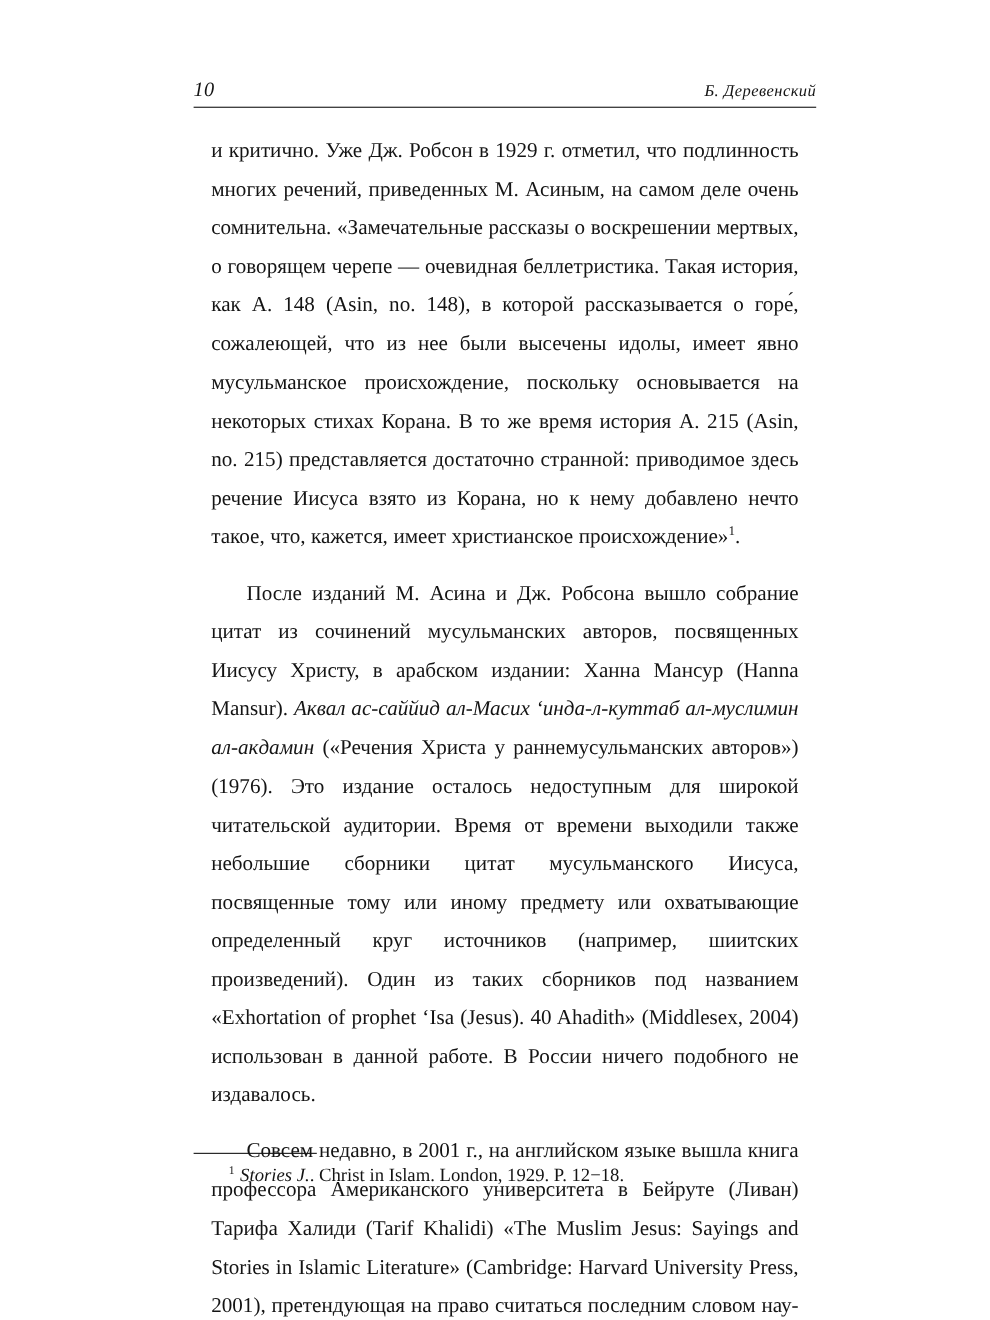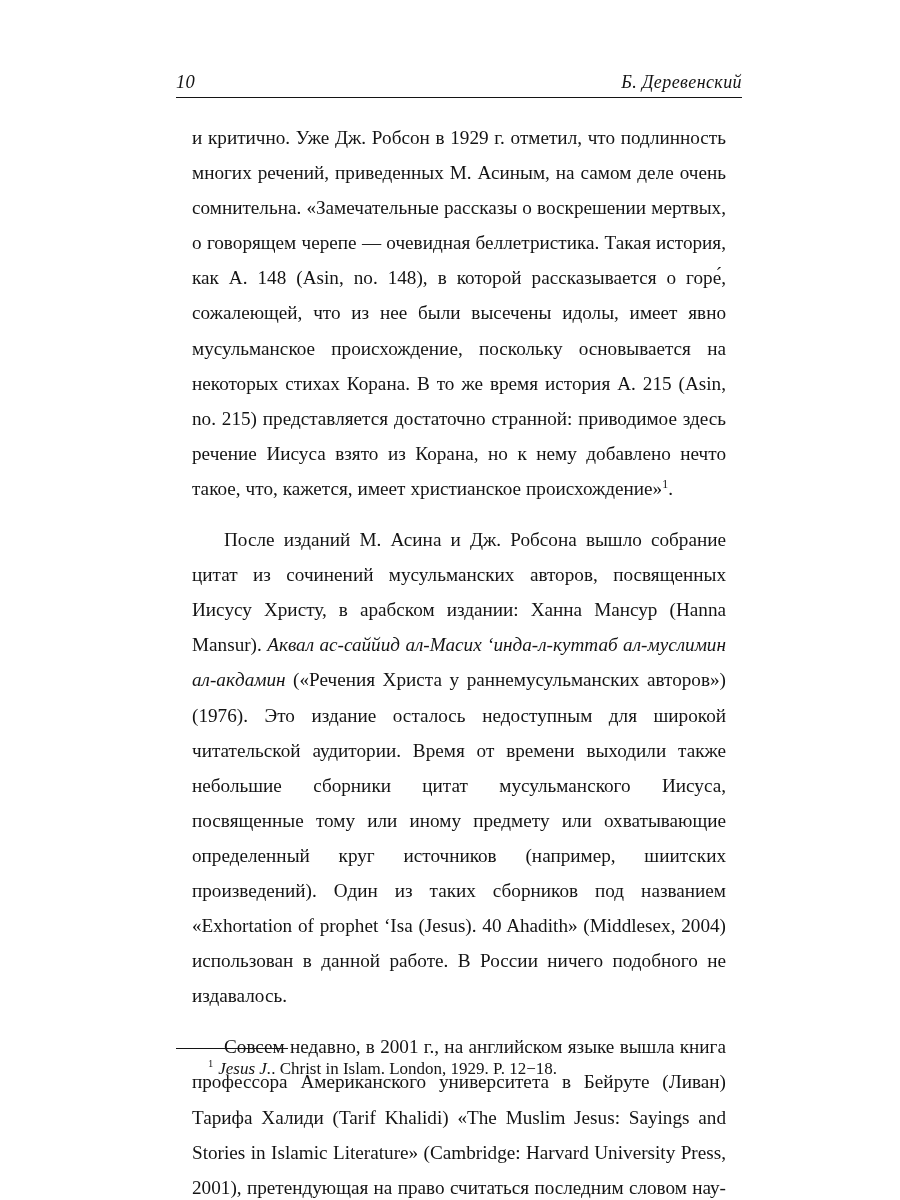--- a/index.html
+++ b/index.html
@@ -27,21 +27,21 @@
   .runhead {
     display: flex;
     justify-content: space-between;
     align-items: baseline;
     font-style: italic;
     font-size: 18.5px;
     letter-spacing: 0.2px;
     color: #141414;
   }
   .runhead .folio { font-size: 18.5px; }
-  .runhead .author { font-size: 18px; letter-spacing: 0.4px; }
+  .runhead .author { font-size: 15px; letter-spacing: 0.4px; }
   .head-rule {
     margin-top: 4px;
     border: 0;
     border-top: 1.6px solid #141414;
     width: 100%;
   }
 
   
   .body {
     margin-top: 22px;
@@ -117,16 +117,16 @@
 
       <p class="indent"><span>После изданий М. Асина и Дж. Робсона вышло собрание цитат из сочинений мусульманских авторов, посвященных Иисусу Христу, в арабском издании: Ханна Мансур (Hanna Mansur). </span><i>Аквал ас-саййид ал-Масих ʻинда-л-куттаб ал-муслимин ал-акдамин</i><span> («Речения Христа у раннемусульманских авторов») (1976). Это издание осталось недоступным для широкой читательской аудитории. Время от времени выходили также небольшие сборники цитат мусульманского Иисуса, посвященные тому или иному предмету или охватывающие определенный круг источников (например, шиитских произведений). Один из таких сборников под названием «Exhortation of prophet ʻIsa (Jesus). 40 Ahadith» (Middlesex, 2004) использован в данной работе. В России ничего подобного не издавалось.</span></p>
 
       <p class="indent last-justify"><span>Совсем недавно, в 2001 г., на английском языке вышла книга профессора Американского университета в Бейруте (Ливан) Тарифа Халиди (Tarif Khalidi) «The Muslim Jesus: Sayings and Stories in Islamic Literature» (Cambridge: Harvard University Press, 2001), претендующая на право считаться последним словом нау-</span></p>
 
     </div>
   </div>
 
   <div class="footnote-zone">
     <hr class="fn-rule">
-    <p class="fn-text"><sup>1</sup><i>Jesus J.</i><span>. Christ in Islam. London, 1929. P. 12−18.</span></p>
+    <p class="fn-text"><sup>1</sup><i>Stories J.</i><span>. Christ in Islam. London, 1929. P. 12−18.</span></p>
   </div>
 
 </div>
 
 </body></html>

